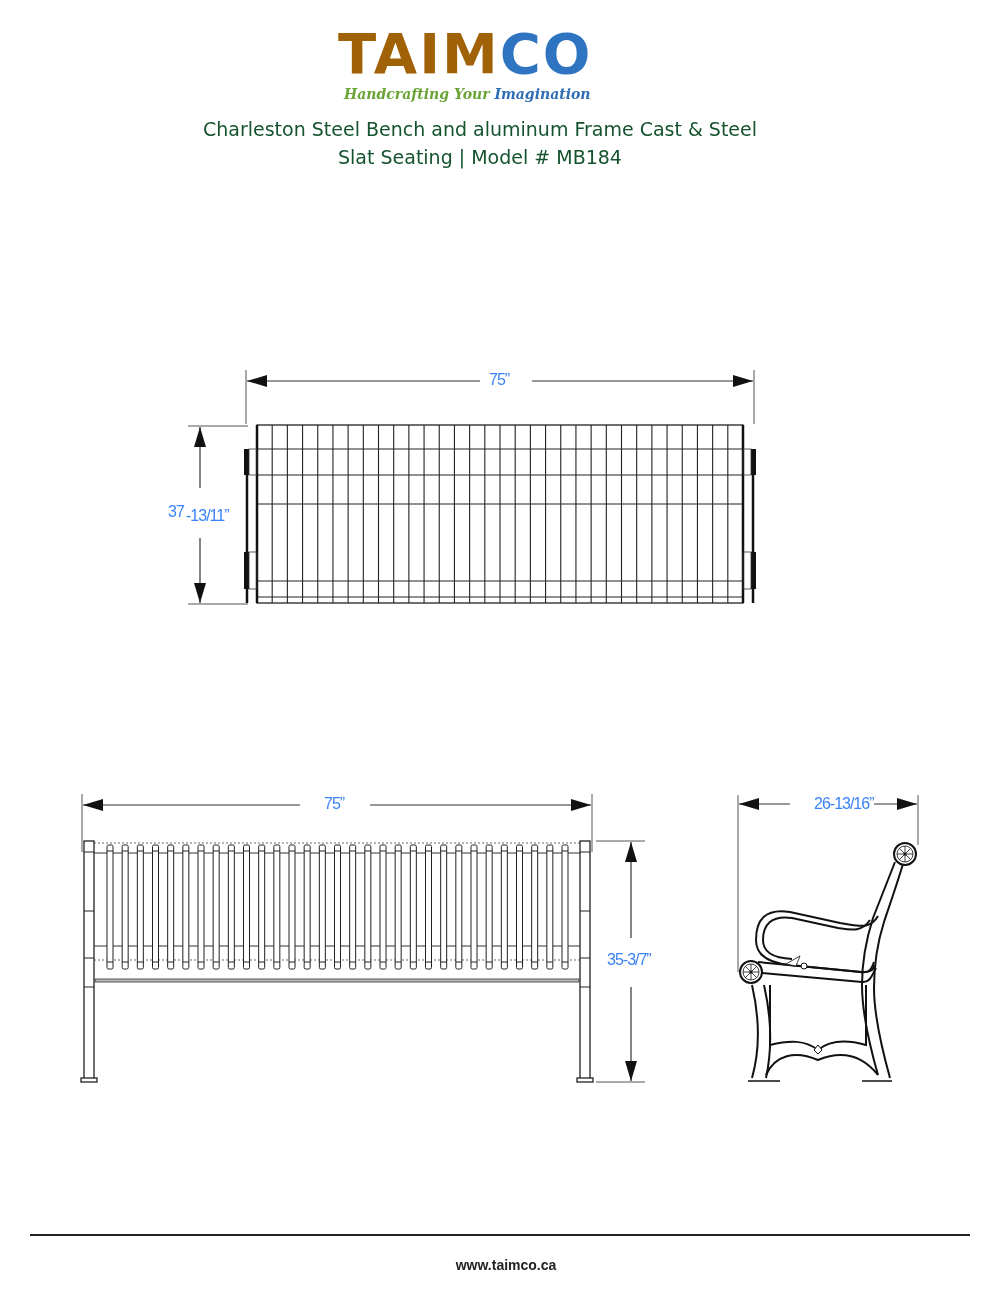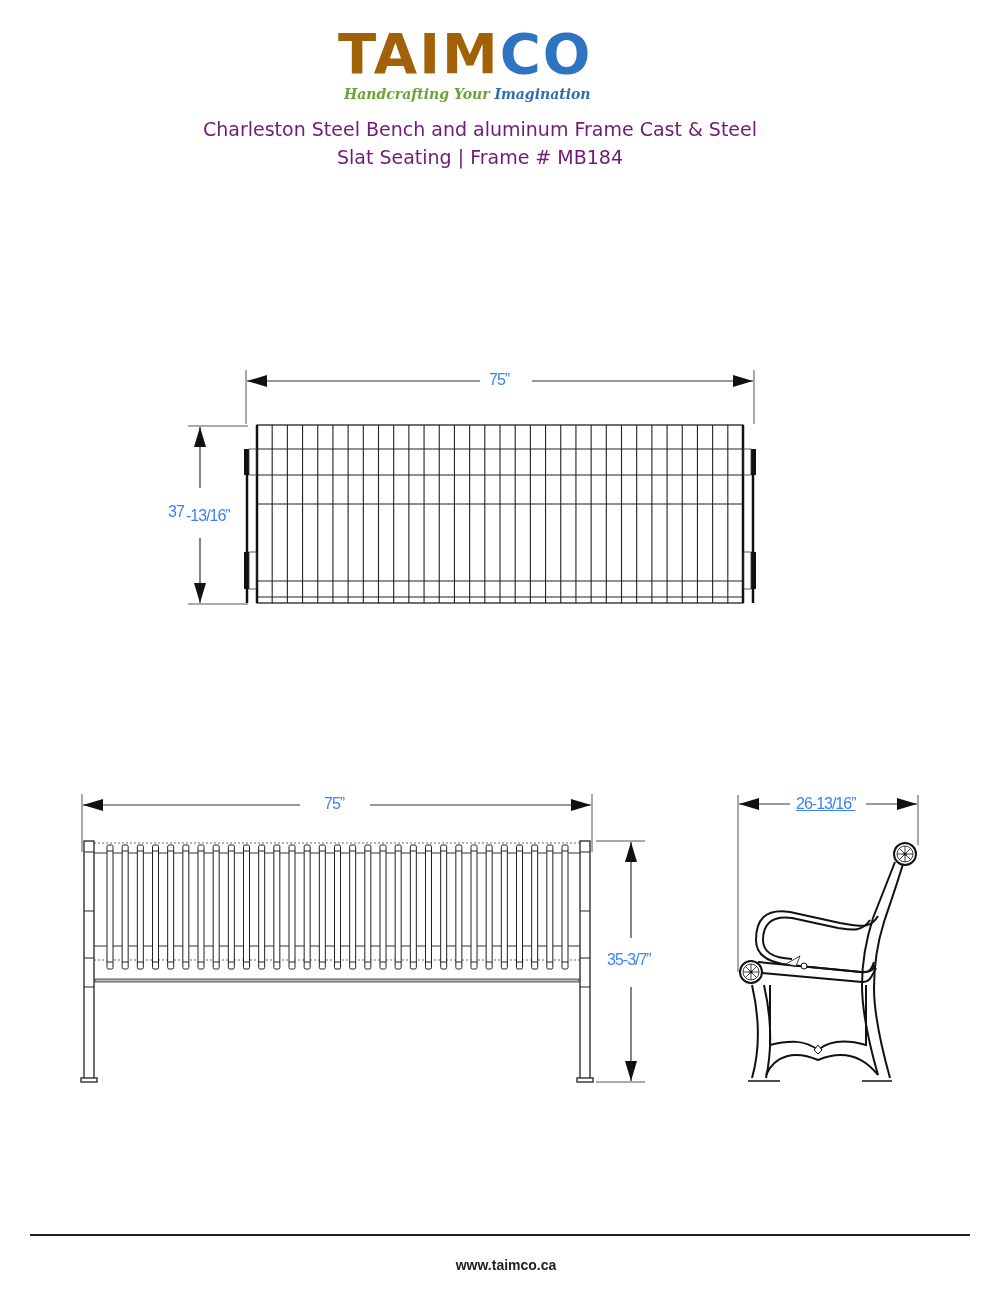--- a/index.html
+++ b/index.html
@@ -4,41 +4,41 @@
 <style>
   html, body { margin: 0; padding: 0; background: #ffffff; }
   body { width: 1000px; height: 1294px; position: relative; overflow: hidden; font-family: "Liberation Sans", sans-serif; }
   .logo { position: absolute; left: 338px; top: 26px; width: 260px; height: 82px; }
   .logo-word { position: absolute; left: 0; top: 0; font-family: "DejaVu Sans", sans-serif; font-weight: bold; font-size: 56px; letter-spacing: 2px; line-height: 56px; }
   .logo-word .g { color: #a16207; }
   .logo-word .b { color: #2f74c0; margin-top: 44px; }
   .tagline { position: absolute; left: 6px; top: 60px; font-family: "DejaVu Serif", serif; font-style: italic; font-weight: bold; font-size: 14px; white-space: nowrap; }
   .tagline .g { color: #6aa336; margin-top: 12px; }
   .tagline .b { color: #2f6db5; }
-  .title { position: absolute; left: 0; width: 960px; top: 115px; text-align: center; color: #701a75; font-family: "DejaVu Sans", sans-serif; font-size: 19px; line-height: 28px; }
+  .title { position: absolute; left: 0; width: 960px; top: 115px; text-align: center; color: #14532d; font-family: "DejaVu Sans", sans-serif; font-size: 19px; line-height: 28px; }
   .drawing { position: absolute; left: 0; top: 0; }
   .dim-label { position: absolute; font-family: "Liberation Sans", sans-serif; font-size: 16px; color: #3b82f6; letter-spacing: -1px; background: #fff; }
   .footer-rule { position: absolute; left: 30px; top: 1234px; width: 940px; height: 2px; background: #222; }
   .footer-url { position: absolute; left: 0; width: 1012px; top: 1257px; text-align: center; font-family: "Liberation Sans", sans-serif; font-weight: bold; font-size: 14px; color: #222; }
 </style>
 </head>
 <body>
 
 <div class="logo">
   <div class="logo-word">
     <span class="g">TAIM</span><span class="b">CO</span>
   </div>
   <div class="tagline">
     <span class="g">Handcrafting Your </span><span class="b">Imagination</span>
   </div>
 </div>
 
 <div class="title">
   <div>Charleston Steel Bench and aluminum Frame Cast &amp; Steel</div>
-  <div>Slat Seating | Frame # MB184</div>
+  <div>Slat Seating | Model # MB184</div>
 </div>
 
 <svg class="drawing" width="1000" height="1294" viewBox="0 0 1000 1294">
   <defs>
     <marker id="arr" viewBox="0 0 10 10" refX="10" refY="5" markerWidth="10" markerHeight="10" orient="auto-start-reverse" markerUnits="userSpaceOnUse">
       <path d="M0,2 L10,5 L0,8 Z" fill="#111"></path>
     </marker>
     <marker id="arrbig" viewBox="0 0 20 12" refX="20" refY="6" markerWidth="20" markerHeight="12" orient="auto-start-reverse" markerUnits="userSpaceOnUse">
       <path d="M0,0 L20,6 L0,12 Z" fill="#111"></path>
     </marker>
@@ -287,19 +287,19 @@
     <circle cx="804" cy="966" r="3" fill="#fff" stroke="#111" stroke-width="1"></circle>
     <path d="M786,964 L800,956 L796,966 Z" fill="#fff" stroke="#111" stroke-width="0.8"></path>
     <path d="M814,1050 L818,1045 L822,1050 L818,1054 Z" fill="#fff" stroke="#111" stroke-width="1"></path>
     <use href="#wheel" x="751" y="972"></use>
     <use href="#wheel" x="905" y="854"></use>
   </g>
 </svg>
 
 <div class="dim-label" style="left:489px; top:371px;">75”</div>
 <div class="dim-label" style="left:168px; top:503px;">37</div>
-<div class="dim-label" style="left:186px; top:507px;">-13/16”</div>
+<div class="dim-label" style="left:186px; top:507px;">-13/11”</div>
 <div class="dim-label" style="left:324px; top:795px;">75”</div>
 <div class="dim-label" style="left:607px; top:951px;">35-3/7”</div>
-<div class="dim-label" style="left:796px; top:795px;text-decoration:underline;">26-13/16”</div>
+<div class="dim-label" style="left:814px; top:795px;">26-13/16”</div>
 
 <div class="footer-rule"></div>
 <div class="footer-url">www.taimco.ca</div>
 
 </body></html>

